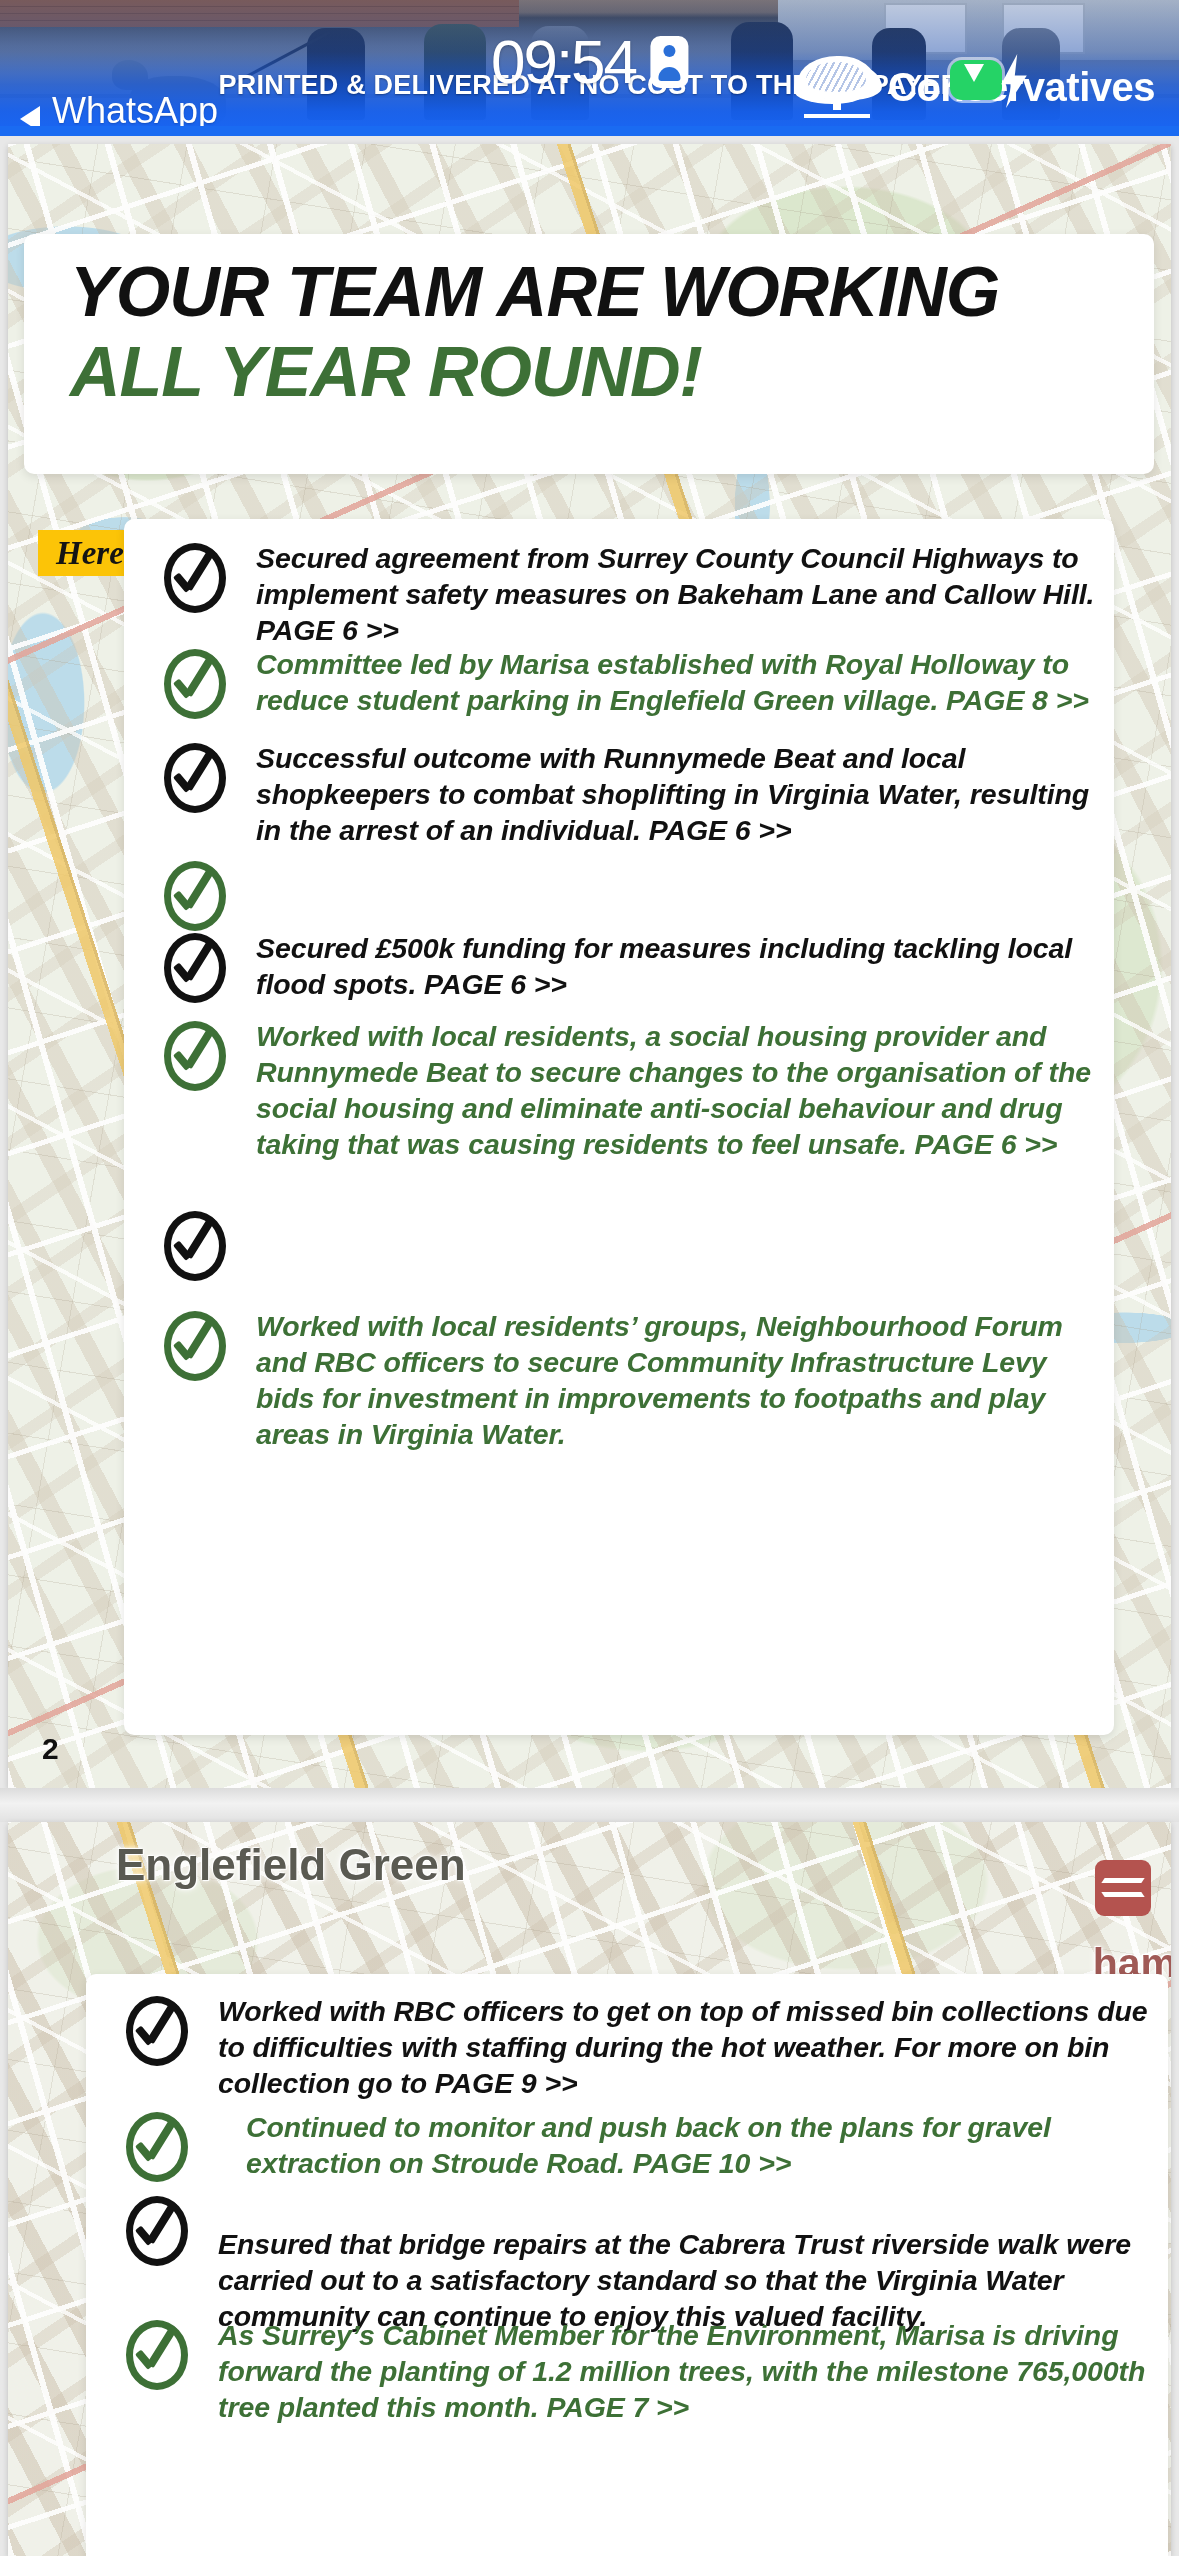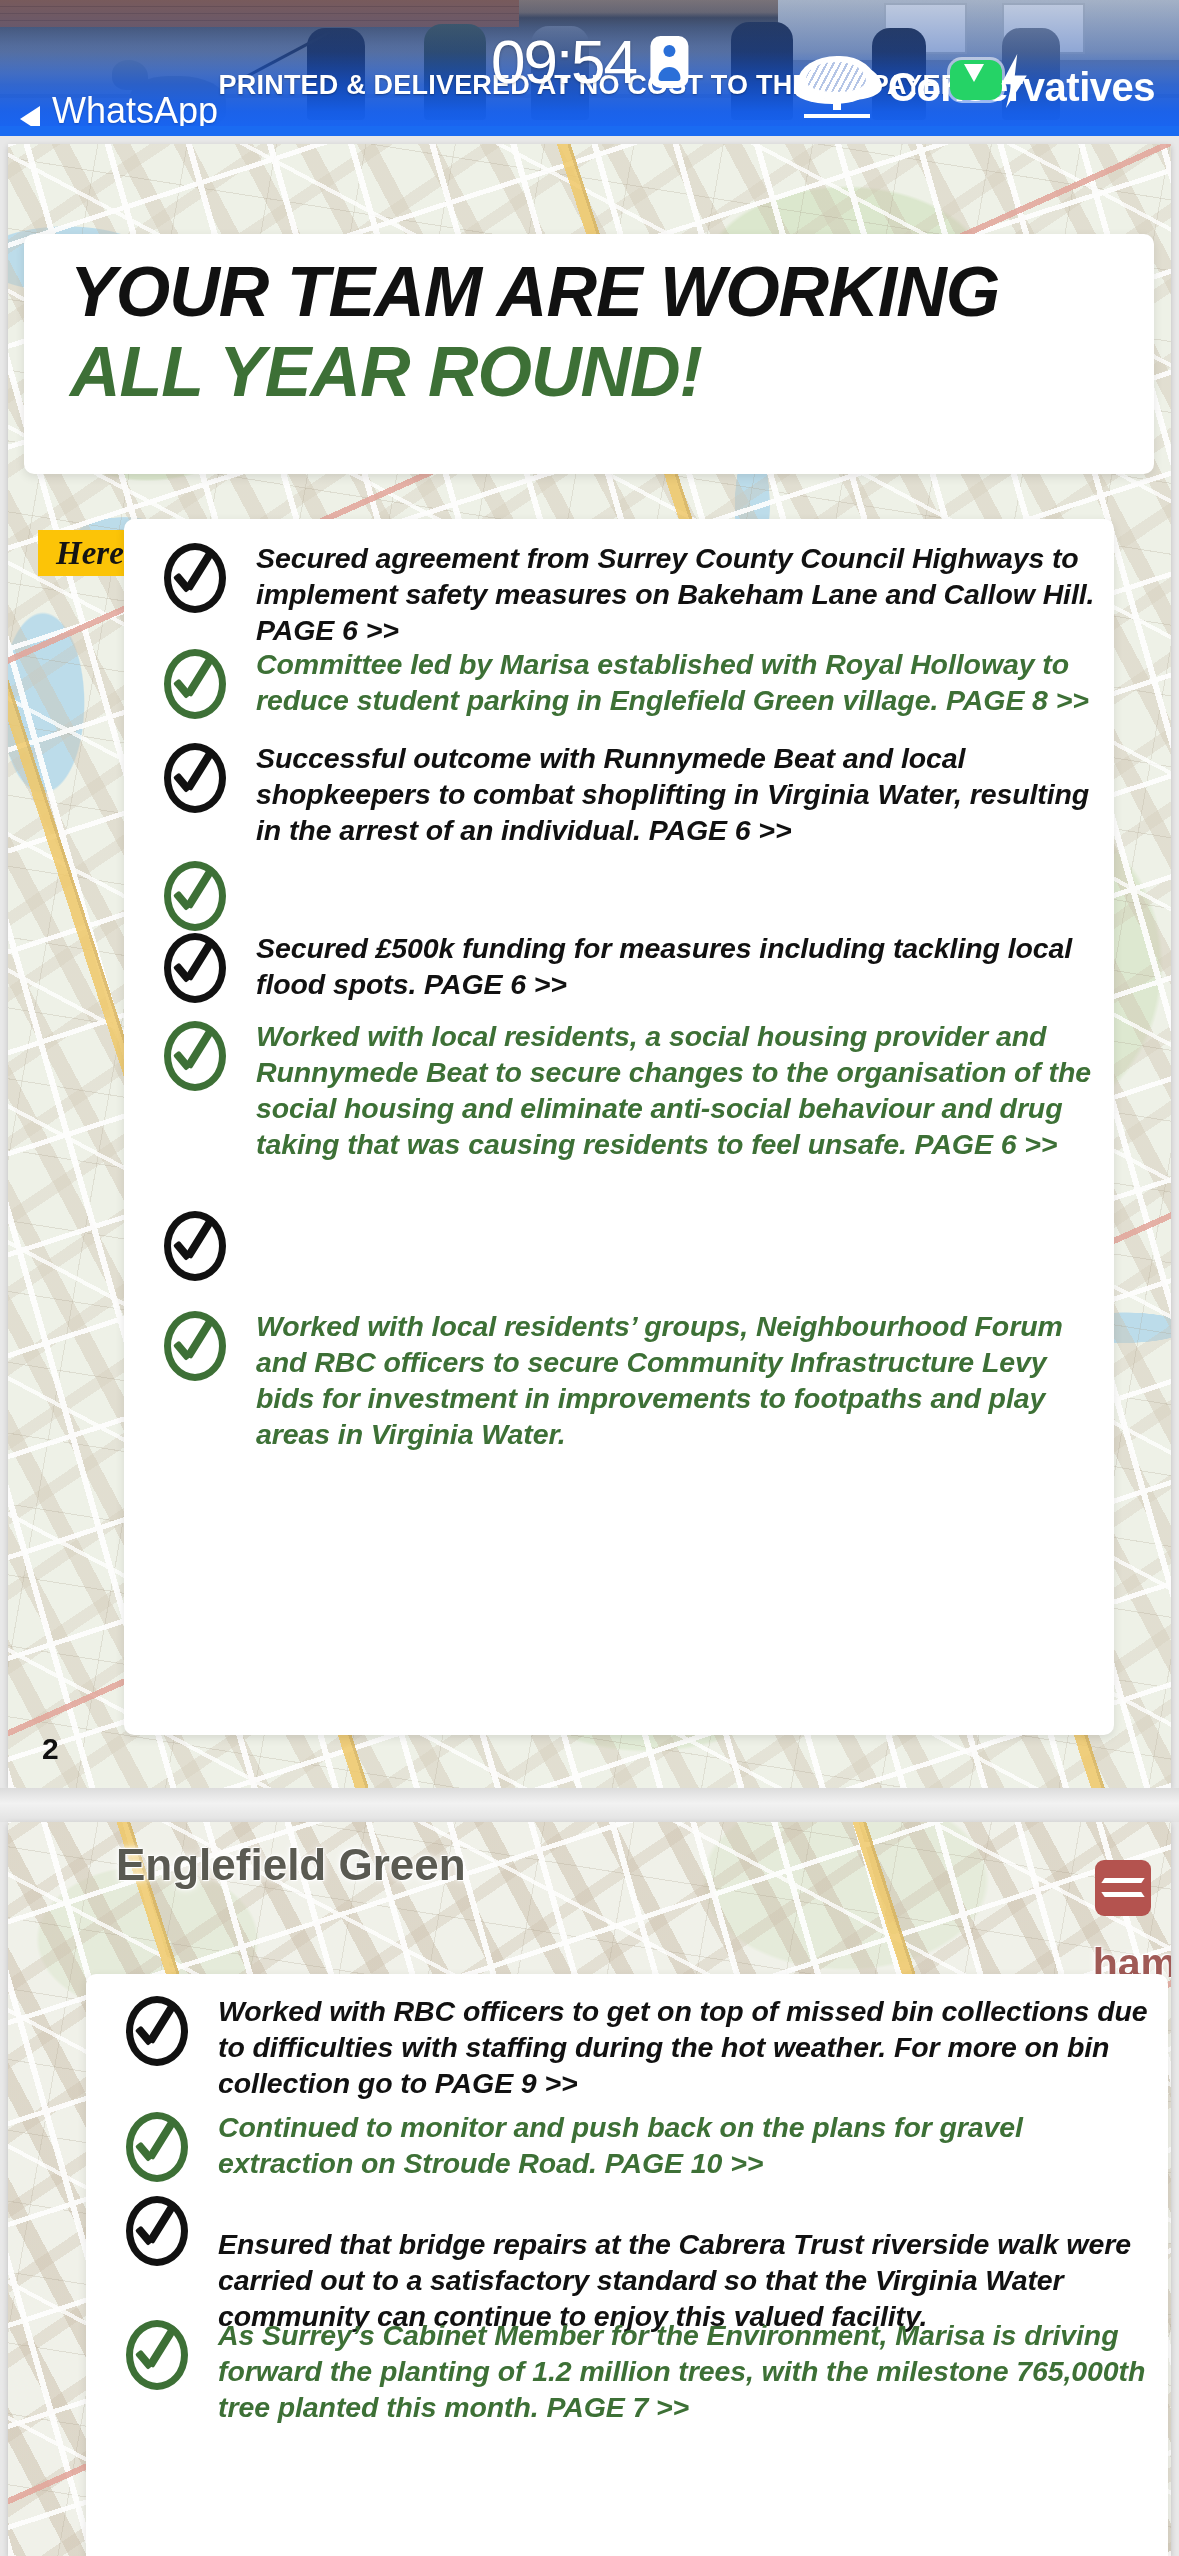--- a/index.html
+++ b/index.html
@@ -469,21 +469,21 @@
 
     <div class="card" id="list-card-3">
       <div class="bullets" id="bullets-3">
           <div class="bullet" style="top: 20px; left: 36px; width: 1040px;">
             <div class="tick blk">
               <span class="ring"></span>
               <span class="mark"></span>
             </div>
             <div class="btext blk" style="margin-left: 22px; flex: 1 1 0%;">Worked with RBC officers to get on top of missed bin collections due to difficulties with staffing during the hot weather. For more on bin collection go to PAGE 9 &gt;&gt;</div>
           </div>
-          <div class="bullet" style="top: 136px; left: 36px; width: 1040px;">
+          <div class="bullet" style="top: 136px; left: 36px; width: 1040px; gap: 28px;">
             <div class="tick grn">
               <span class="ring"></span>
               <span class="mark"></span>
             </div>
             <div class="btext grn" style="margin-left: 22px; flex: 1 1 0%;">Continued to monitor and push back on the plans for gravel extraction on Stroude Road. PAGE 10 &gt;&gt;</div>
           </div>
           <div class="bullet" style="top: 220px; left: 36px; width: 1040px;">
             <div class="tick blk">
               <span class="ring"></span>
               <span class="mark"></span>

